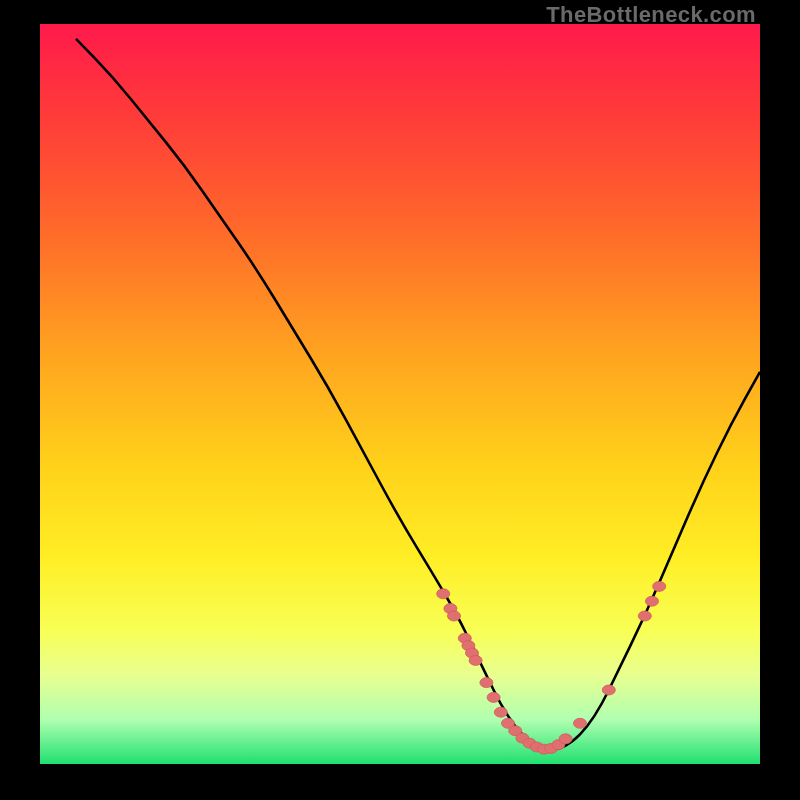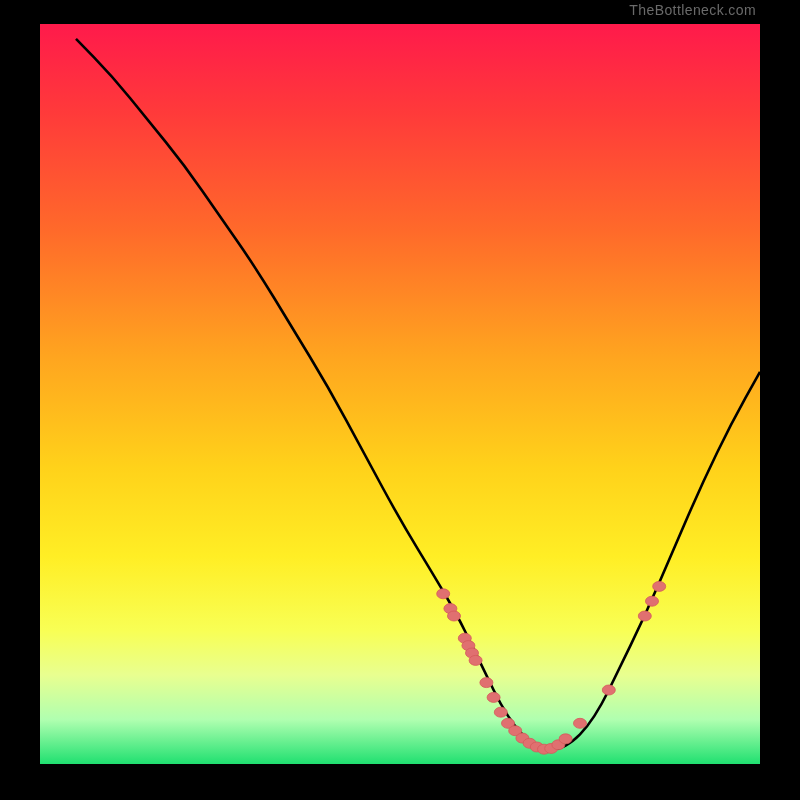--- a/index.html
+++ b/index.html
@@ -35,22 +35,22 @@
       #e8ff90 88%,
       #b0ffb0 94%,
       #20e070 100%
     );
   }
   .watermark {
     position: absolute;
     top: 2px;
     right: 44px;
     font-family: Arial, Helvetica, sans-serif;
-    font-size: 14px;
-    font-weight: 400;
+    font-size: 22px;
+    font-weight: 700;
     color: #6a6a6a;
     letter-spacing: 0.4px;
     user-select: none;
   }
   svg.curve {
     position: absolute;
     left: 0;
     top: 0;
     width: 720px;
     height: 740px;

